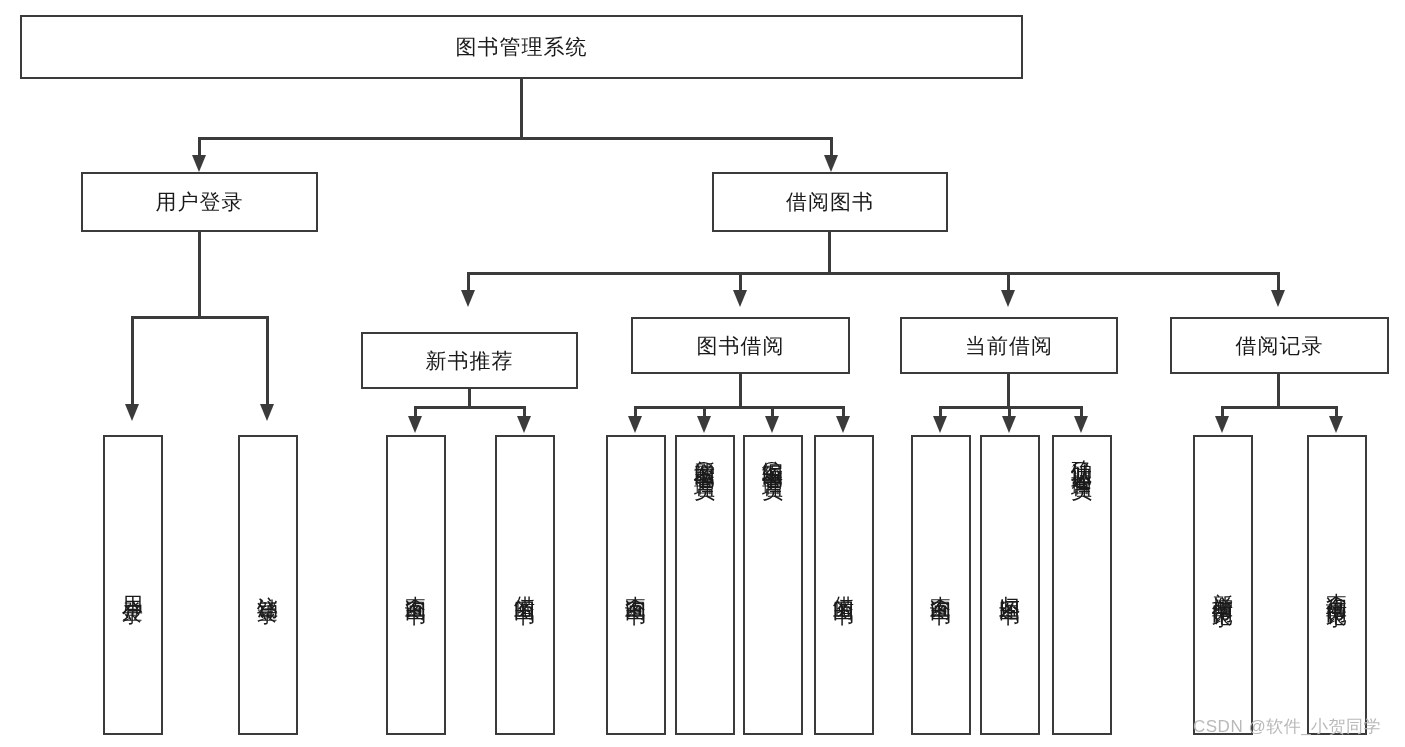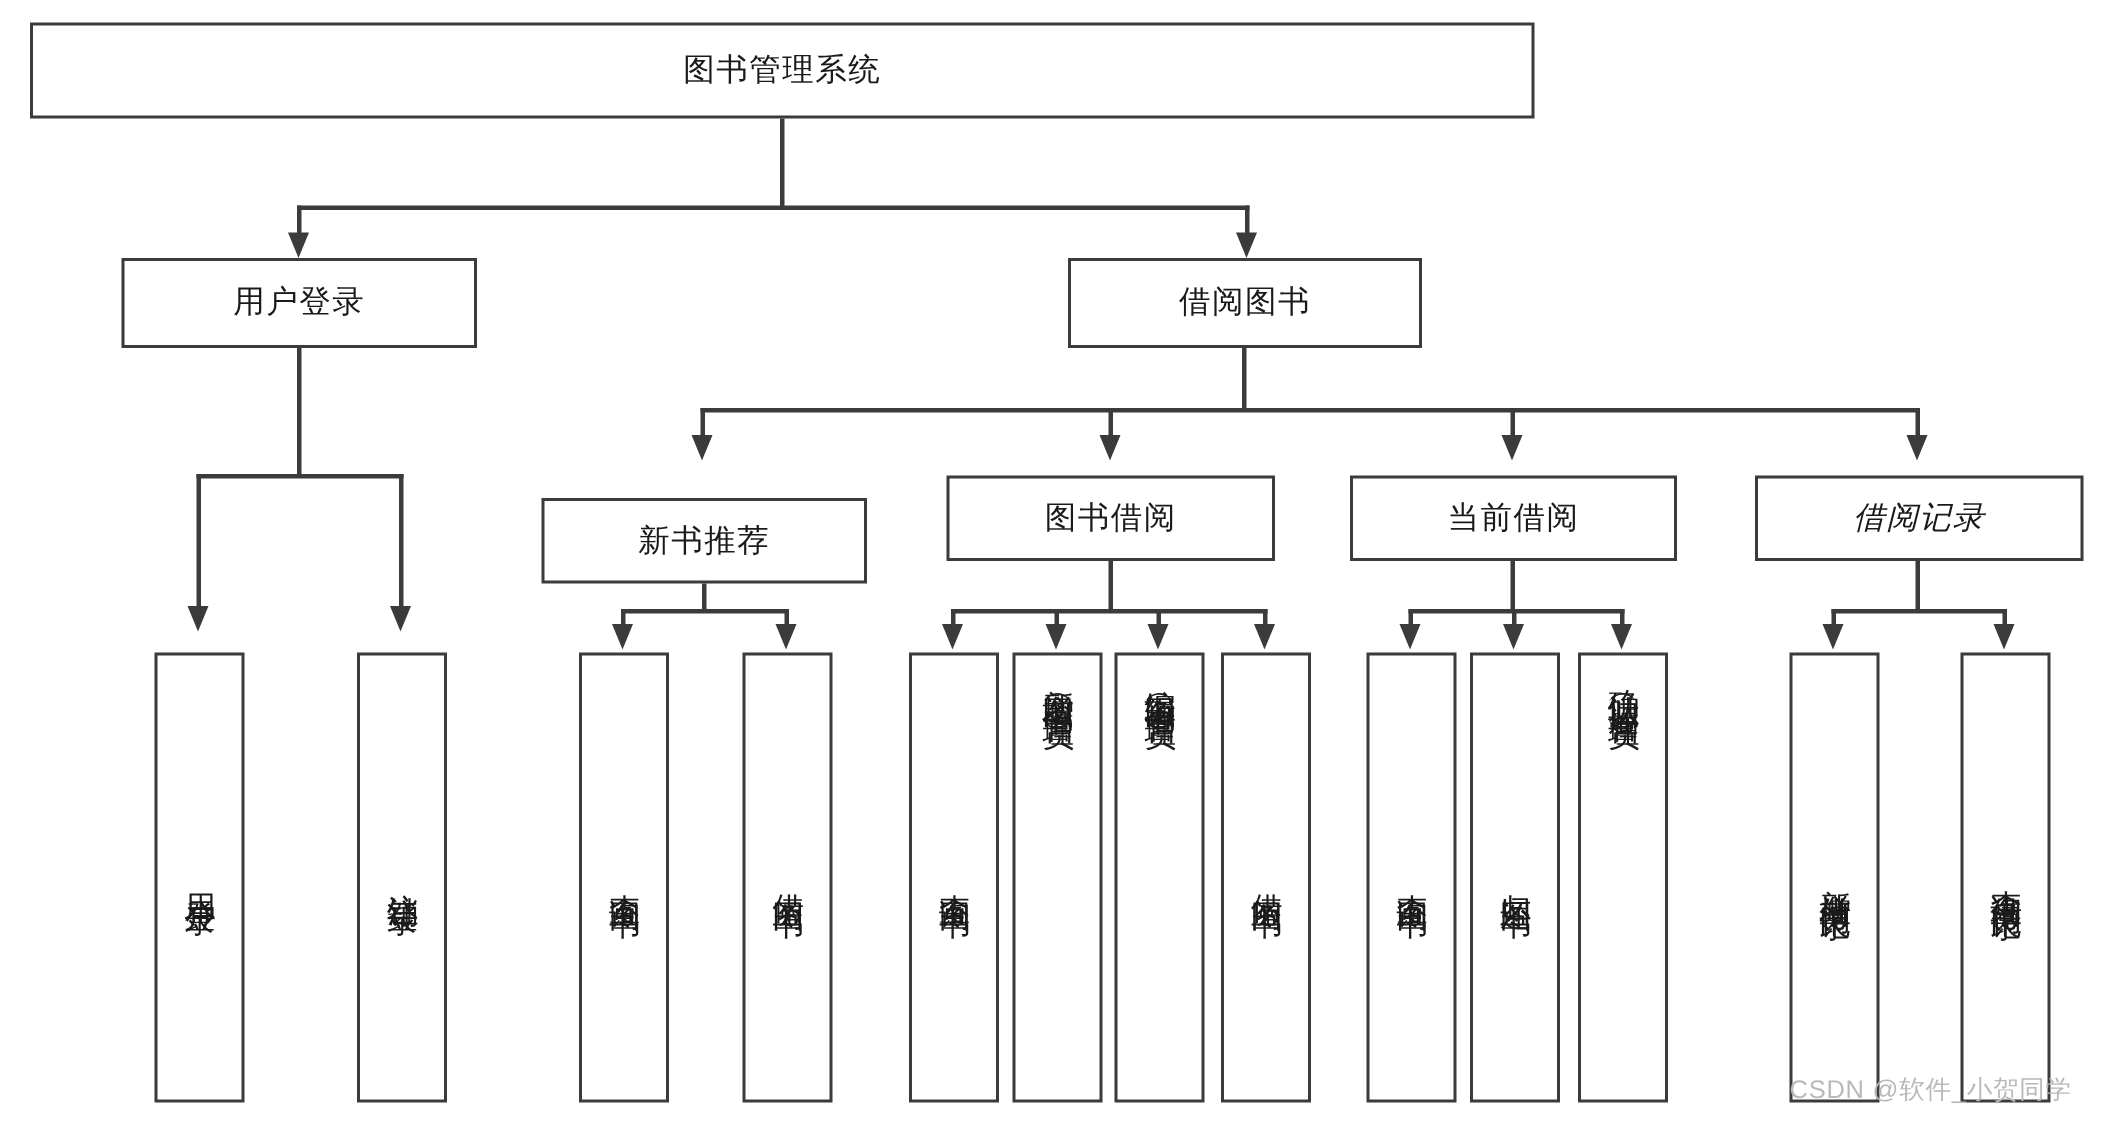--- a/index.html
+++ b/index.html
@@ -117,21 +117,21 @@
 
   <div class="node h" style="left:361px; top:332px; width:217px; height:57px;">
     <span>新书推荐</span>
   </div>
   <div class="node h" style="left:900px; top:317px; width:218px; height:57px;">
     <span>当前借阅</span>
   </div>
   <div class="node h" style="left:631px; top:317px; width:219px; height:57px;">
     <span>图书借阅</span>
   </div>
-  <div class="node h" style="left:1170px; top:317px; width:219px; height:57px;font-style:italic;">
+  <div class="node h" style="left:1170px; top:317px; width:219px; height:57px;">
     <span>借阅记录</span>
   </div>
 
   <div class="seg vseg" style="left:468px; top:374px; width:3px; height:34px;"></div>
   <div class="seg hseg" style="left:414px; top:406px; width:112px; height:3px;"></div>
   <div class="seg vseg" style="left:414px; top:406px; width:3px; height:12px;"></div>
   <div class="seg vseg" style="left:523px; top:406px; width:3px; height:12px;"></div>
   <div class="arrow" style="left:408px; top:416px;"></div>
   <div class="arrow" style="left:517px; top:416px;"></div>
 

